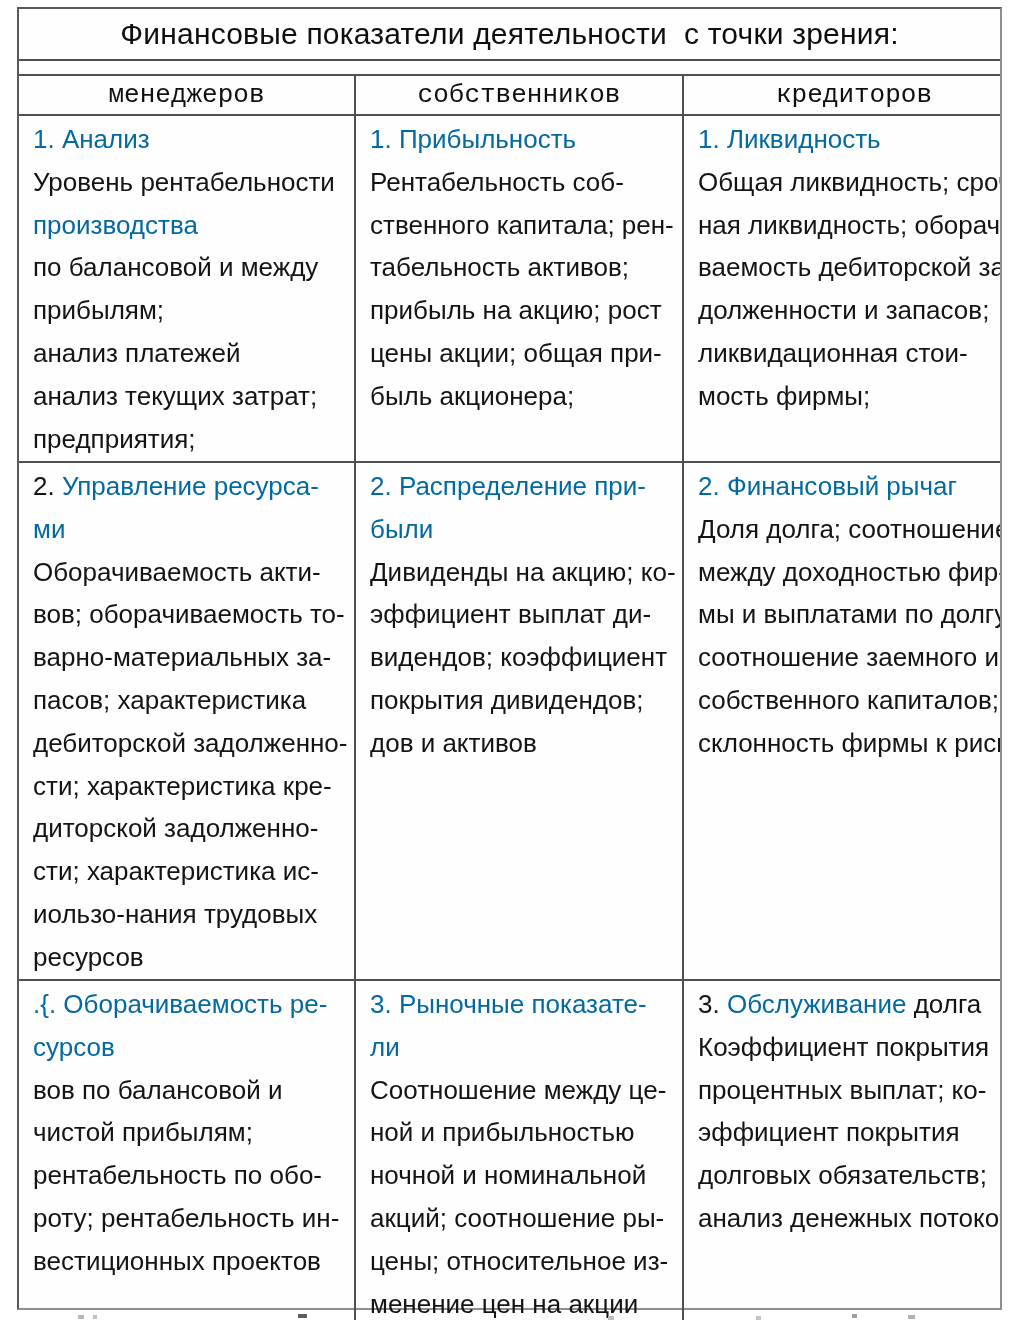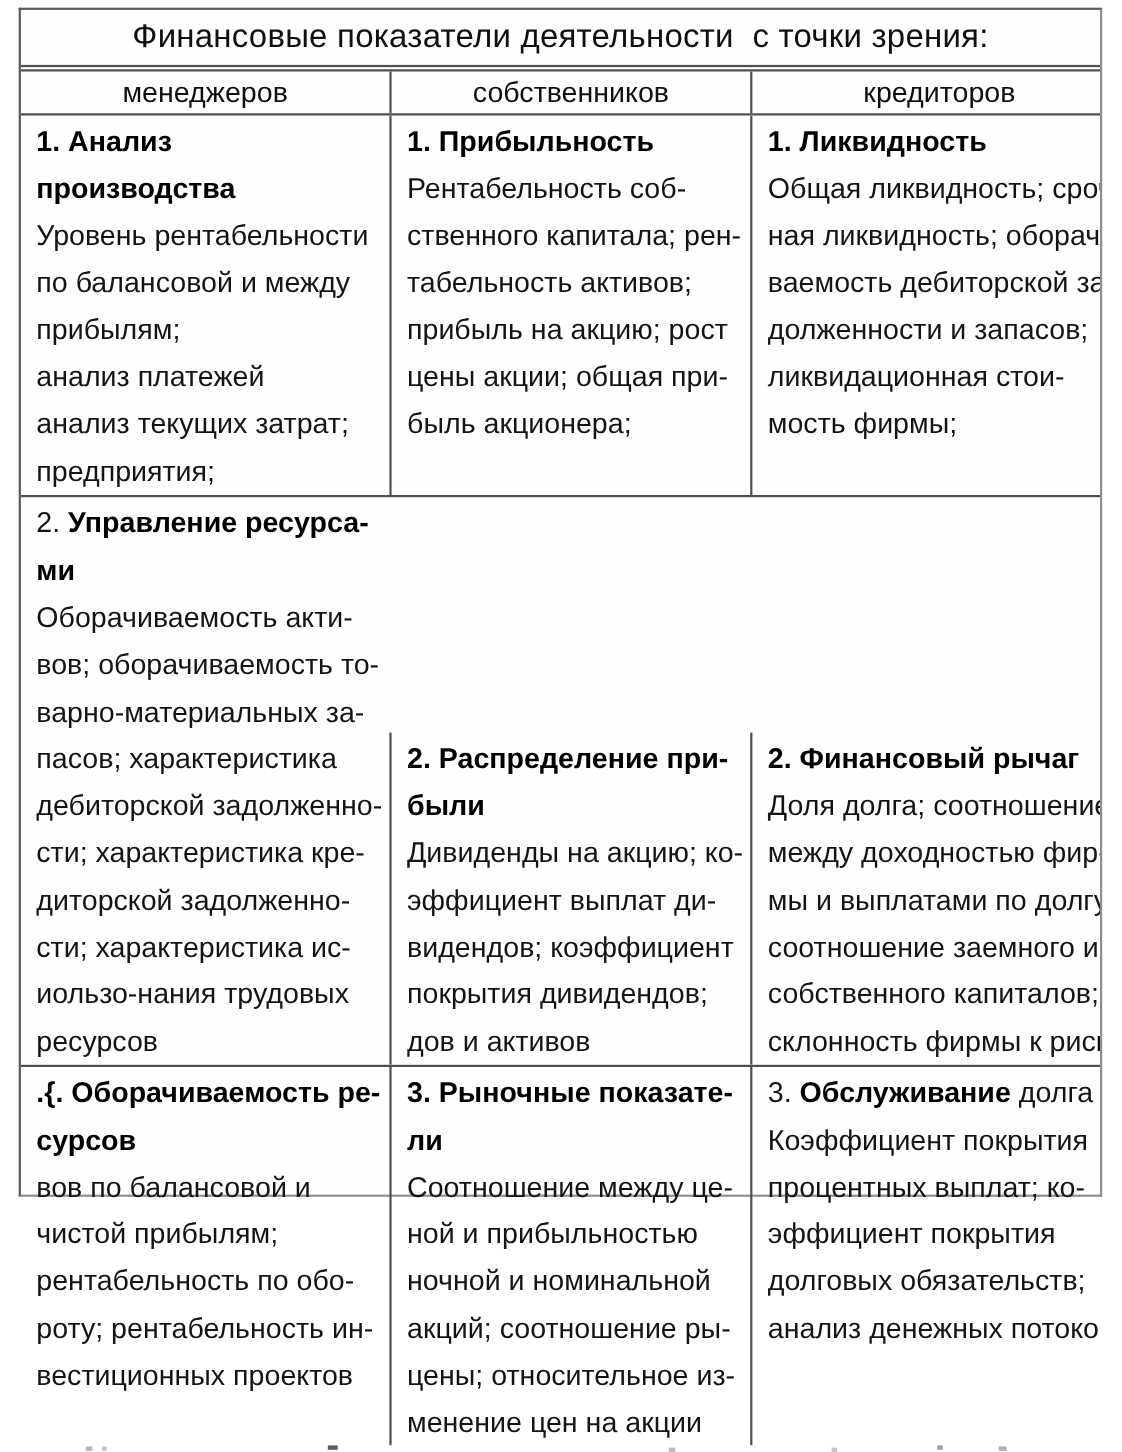--- a/index.html
+++ b/index.html
@@ -13,46 +13,47 @@
     position: relative;
     overflow: hidden;
     font-family: "Liberation Sans", "DejaVu Sans", sans-serif;
     color: #141414;
   }
   .doc-table {
     position: absolute;
     left: 17px;
     top: 7px;
     width: 985px;
-    height: 1081px;
+    height: 1303px;
     box-sizing: border-box;
     border: 2px solid #5a5a5a;
     border-right-color: #8f8f8f;
     border-bottom-color: #8f8f8f;
     display: flex;
     flex-direction: column;
     background: #fefefe;
   }
   .title-row {
     flex: 0 0 50px;
     border-bottom: 2px solid #4f4f4f;
     display: flex;
     align-items: center;
     justify-content: center;
     font-size: 30px;
     letter-spacing: 0.2px;
     white-space: pre;
     color: #0f0f0f;
   }
   .header-row {
-    margin-top: 2px;            
+    margin-top: 13px;            
     border-top: 2px solid #4f4f4f;
     border-bottom: 2px solid #4f4f4f;
     flex: 0 0 38px;
     display: flex;
+    font-family: Liberation Mono, monospace;
   }
   .header-cell {
     display: flex;
     align-items: center;
     justify-content: center;
     font-size: 26px;
     color: #0f0f0f;
     box-sizing: border-box;
   }
   .body-rows {
@@ -61,21 +62,21 @@
     flex-direction: column;
   }
   .row {
     display: flex;
     overflow: hidden;
   }
   .row + .row {
     border-top: 2px solid #4f4f4f;
   }
   .row-0 { flex: 0 0 345px; }
-  .row-1 { flex: 0 0 516px; align-items: flex-end; }
+  .row-1 { flex: 0 0 516px; }
   .row-2 { flex: 1 1 auto; }
   .cell {
     box-sizing: border-box;
     padding: 2px 8px 0 14px;
     font-size: 26px;
     line-height: 42.8px;
     overflow: hidden;
   }
   .col-0 { flex: 0 0 335px; }
   .col-1 { flex: 0 0 328px; }
@@ -83,22 +84,22 @@
   .cell + .cell, .header-cell + .header-cell {
     border-left: 2px solid #4f4f4f;
   }
   .hc-0 { flex: 0 0 335px; }
   .hc-1 { flex: 0 0 328px; }
   .hc-2 { flex: 1 1 auto; padding-left: 24px; }
   .line {
     white-space: nowrap;
   }
   .seg-b {
-    font-weight: bold;
-    color: #000000;
+    font-weight: normal;
+    color: #0369a1;
   }
   .speck {
     position: absolute;
     height: 4px;
     background: #a0a0a0;
   }
 </style>
 </head>
 <body>
 
@@ -106,22 +107,22 @@
   <div class="title-row">Финансовые показатели деятельности  с точки зрения:</div>
   <div class="header-row">
     <div class="header-cell hc-0">менеджеров</div>
     <div class="header-cell hc-1">собственников</div>
     <div class="header-cell hc-2">кредиторов</div>
   </div>
   <div class="body-rows">
       <div class="row row-0">
         <div class="cell col-0">
           <div class="line"><span class="seg-b">1. Анализ</span></div>
+          <div class="line"><span class="seg-r">Уровень рентабельности</span></div>
           <div class="line"><span class="seg-b">производства</span></div>
-          <div class="line"><span class="seg-r">Уровень рентабельности</span></div>
           <div class="line"><span class="seg-r">по балансовой и между</span></div>
           <div class="line"><span class="seg-r">прибылям;</span></div>
           <div class="line"><span class="seg-r">анализ платежей</span></div>
           <div class="line"><span class="seg-r">анализ текущих затрат;</span></div>
           <div class="line"><span class="seg-r">предприятия;</span></div>
         </div>
         <div class="cell col-1">
           <div class="line"><span class="seg-b">1. Прибыльность</span></div>
           <div class="line"><span class="seg-r">Рентабельность соб-</span></div>
           <div class="line"><span class="seg-r">ственного капитала; рен-</span></div>

